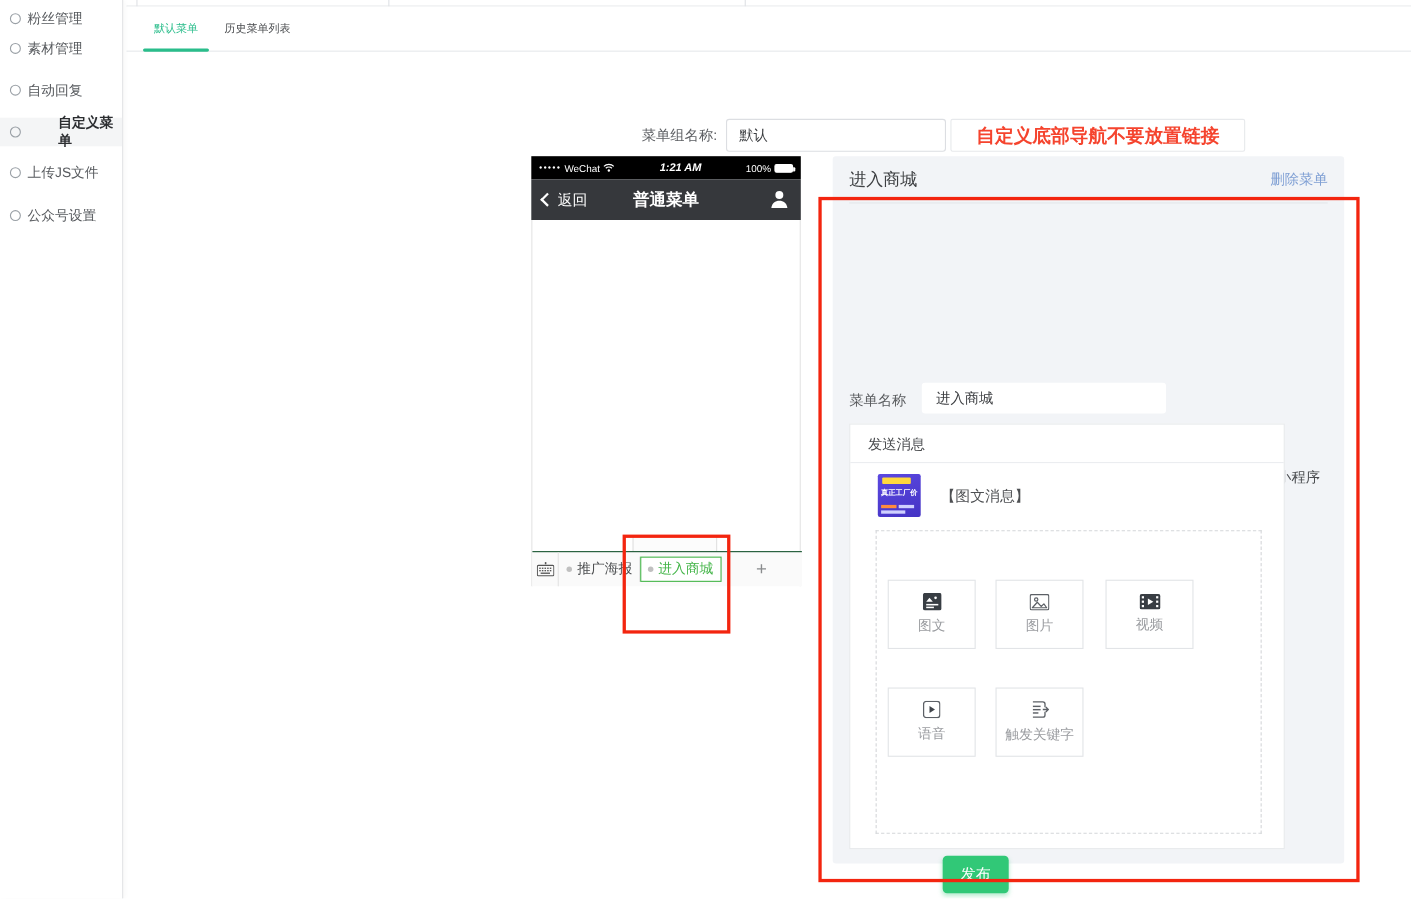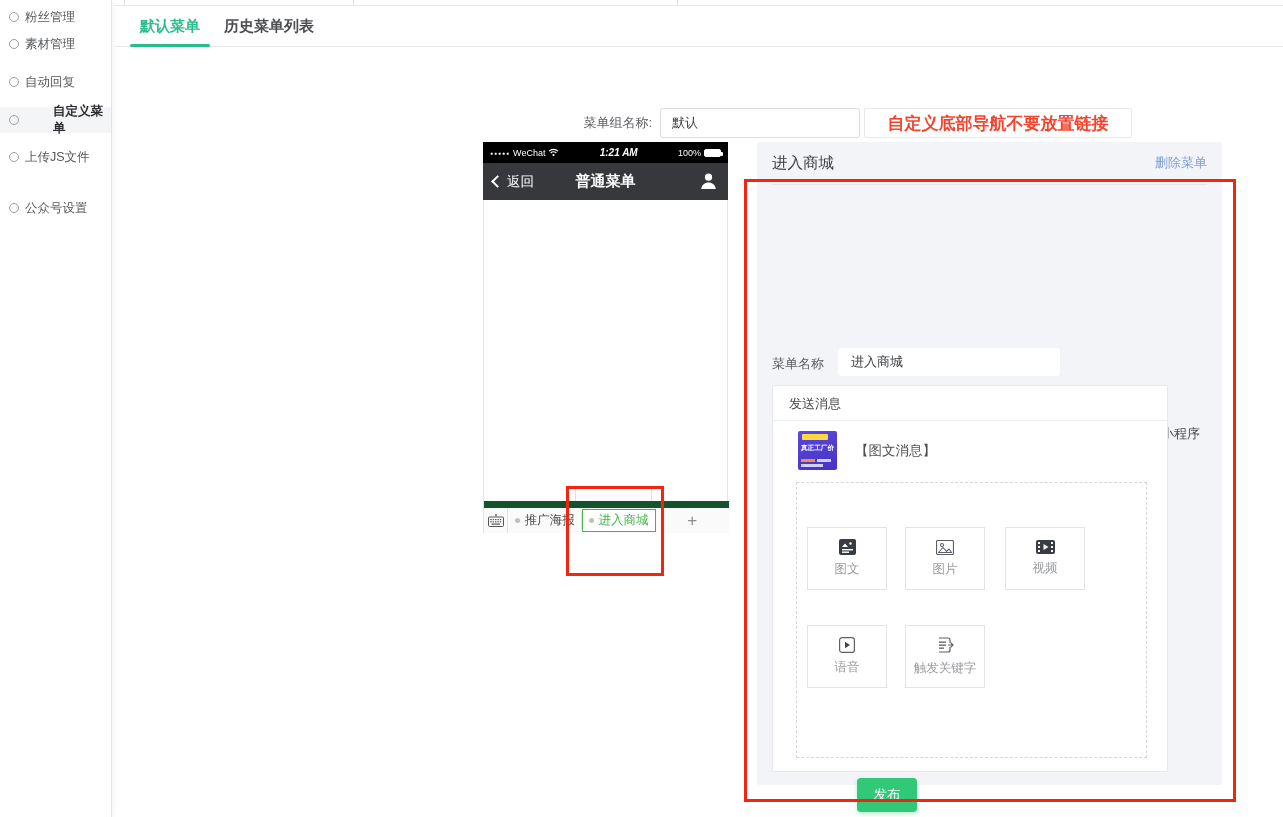--- a/index.html
+++ b/index.html
@@ -10,26 +10,26 @@
   .top-strip { position:absolute; left:115px; top:0; right:0; height:6px; background:#fff; border-bottom:1px solid #e5e7ea; }
   .top-strip .sep { position:absolute; top:0; width:1px; height:6px; background:#dfe1e5; }
 
   
   .sidebar { position:absolute; left:0; top:0; width:112px; height:817px; background:#fff;
              border-right:1px solid #e3e4e6; box-shadow:2px 0 5px rgba(0,0,0,.04); z-index:4; }
   .side-item { position:relative; height:26px; display:flex; align-items:center; padding-left:9px;
                font-size:12.5px; color:#55585c; cursor:pointer; }
   .side-item .ring { width:10px; height:10px; border:1.5px solid #9aa0a6; border-radius:50%; margin-right:6px; flex:0 0 auto; }
   .side-item.active { background:#f4f5f6; color:#2b2d30; font-weight:bold;gap:28px; }
-  .si-1{margin-top:4px;} .si-2{margin-top:1px;} .si-3{margin-top:12px;} .si-4{margin-top:12px;} .si-5{margin-top:11px;} .si-6{margin-top:25px;}
+  .si-1{margin-top:4px;} .si-2{margin-top:1px;} .si-3{margin-top:12px;} .si-4{margin-top:12px;} .si-5{margin-top:11px;} .si-6{margin-top:13px;}
 
   
   .tabs { position:absolute; left:115px; top:6px; right:0; height:41px; background:#fff;
           border-bottom:1px solid #e6e9ec; display:flex; align-items:center; padding-left:13px; }
-  .tab { position:relative; height:100%; display:flex; align-items:center; padding:0 12px; font-size:15px; color:#4a4c4f; cursor:pointer;font-weight:bold; }
+  .tab { position:relative; height:100%; display:flex; align-items:center; padding:0 12px; font-size:10px; color:#4a4c4f; cursor:pointer; }
   .tab.active { color:#2abd8b; }
   .tab.active::after { content:""; position:absolute; left:2px; right:2px; bottom:-1px; height:3px; background:#2abd8b; border-radius:2px; }
 
   
   .group-row { position:absolute; left:0; top:84px; width:1283px; height:30px;margin-top:24px; }
   .group-label { position:absolute; left:578px; top:0; width:74px; line-height:30px; text-align:right; font-size:13px; color:#5d5f63; }
   .group-input { position:absolute; left:660px; top:0; width:200px; height:30px; border:1px solid #dcdee2; border-radius:3px;
                  font-size:13px; color:#3c3e41; padding:0 11px; outline:none; font-family:inherit; background:#fff; }
   .warn-box { position:absolute; left:864px; top:0; width:268px; height:30px; border:1px solid #e7e9ec; border-radius:2px;
               display:flex; align-items:center; justify-content:center; }
@@ -48,21 +48,21 @@
   .p-nav { height:37px; background:#36383c; color:#fff; display:flex; align-items:center; padding:0 10px; position:relative; }
   .back { display:flex; align-items:center; font-size:13.5px; color:#fdfdfd; cursor:pointer; }
   .chev { width:9px; height:9px; border-left:2px solid #fff; border-bottom:2px solid #fff; transform:rotate(45deg); margin-right:5px; }
   .p-title { position:absolute; left:0; right:0; text-align:center; font-size:15px; font-weight:bold; color:#fff; }
   .p-person { position:absolute; right:11px; top:9px; cursor:pointer; }
   .p-body { height:333px; background:#fff; border-left:1px solid #e4e4e4; border-right:1px solid #e4e4e4; position:relative; }
   .plus-pop { position:absolute; left:91px; top:287px; width:77px; height:40px; background:#fcfcfc; border:1px solid #e0e0e0;
               display:flex; align-items:center; justify-content:center; font-size:20px; color:#9a9a9a; cursor:pointer; }
   .plus-pop .caret { position:absolute; left:50%; bottom:-5px; margin-left:-5px; width:8px; height:8px; background:#fcfcfc;
                      border-right:1px solid #e0e0e0; border-bottom:1px solid #e0e0e0; transform:rotate(45deg); }
-  .p-bar { position:absolute; left:0; bottom:0; width:245px; height:32px; background:#fafafa; border-top:7px solid #14532d;
+  .p-bar { position:absolute; left:0; bottom:0; width:245px; height:32px; background:#fafafa; border-top:1px solid #14532d;
            display:flex; align-items:stretch; }
   .kb-cell { width:24px; display:flex; align-items:center; justify-content:center; border-right:1px solid #e3e3e3; cursor:pointer; }
   .bar-cell { flex:1; display:flex; align-items:center; justify-content:center; font-size:12.5px; color:#4a4c4e; cursor:pointer; position:relative; }
   .bar-cell .dot { width:5px; height:5px; border-radius:50%; background:#c0c0c0; margin-right:5px; }
   .bar-cell.sep::after { content:""; position:absolute; right:0; top:4px; bottom:4px; width:1px; background:#e3e3e3; }
   .sel-box { position:absolute; left:89px; top:5px; width:74px; height:23px; border:1px solid #44b549; background:#fff;
              display:flex; align-items:center; justify-content:center; font-size:12.5px; color:#44b549; cursor:pointer; }
   .sel-box .dot { width:5px; height:5px; border-radius:50%; background:#c0c0c0; margin-right:5px; }
   .plus-cell { font-size:17px; color:#8a8c8e; }
 

